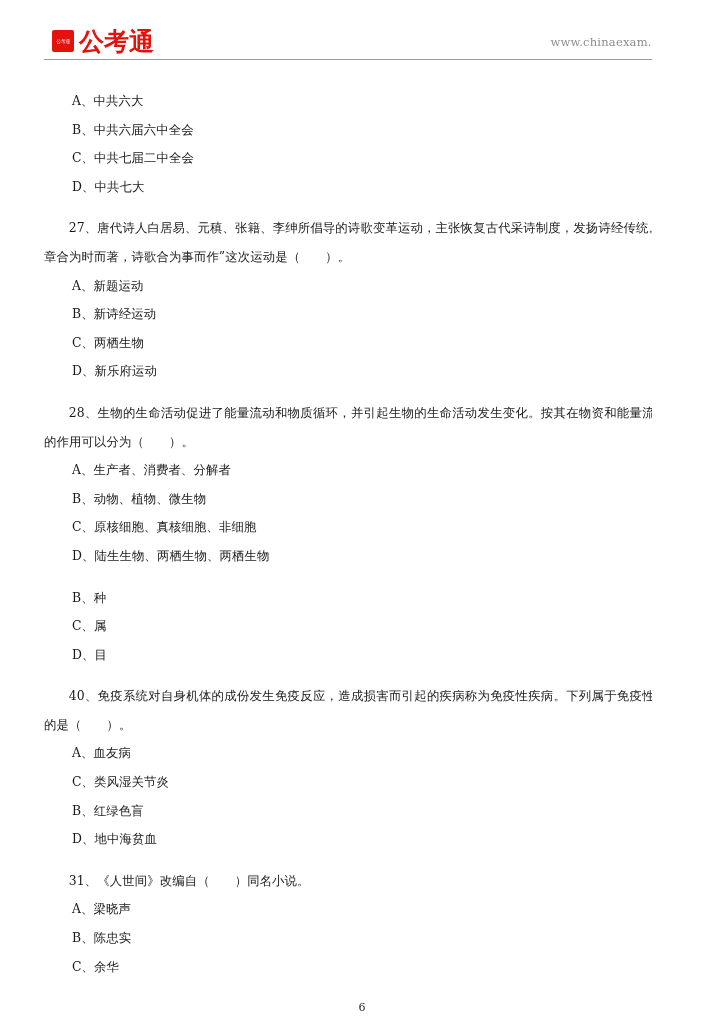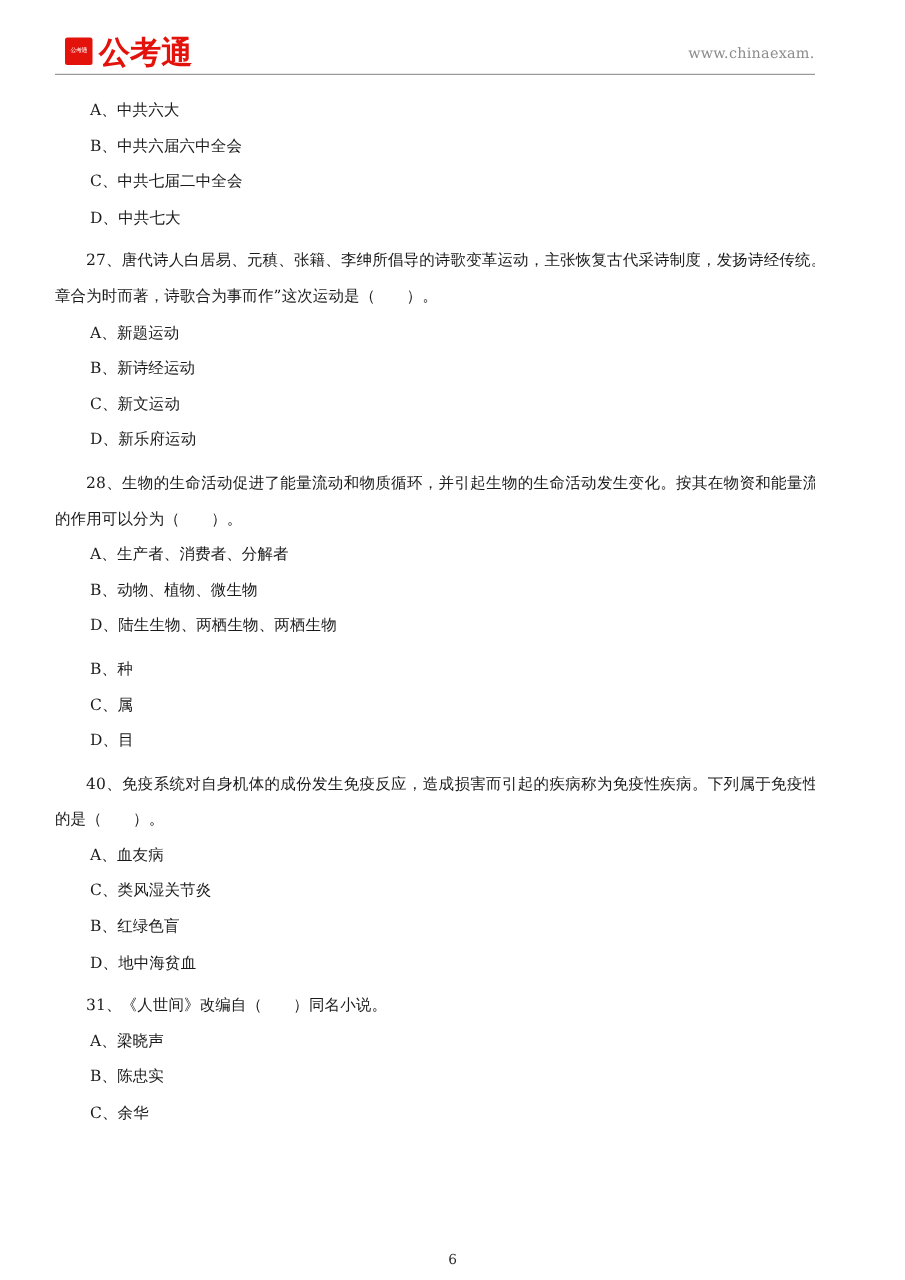--- a/index.html
+++ b/index.html
@@ -79,21 +79,21 @@
     background: #9a9a9a;
   }
   
   .content {
     position: absolute;
     left: 44px;
     top: 74px;
     width: 636px;
   }
   .q-block {
-    margin: 0 0 6px 0;
+    margin: 13px 0 6px 0;
   }
   .q-stem {
     font-size: 12.4px;
     line-height: 28.6px;
     text-align: justify;
     text-indent: 24.8px;
     margin: 0;
     letter-spacing: 0.1px;
   }
   .opt {
@@ -140,28 +140,29 @@
       <p class="opt"><span>A</span>、<span>中共六大</span></p>
       <p class="opt"><span>B</span>、<span>中共六届六中全会</span></p>
       <p class="opt"><span>C</span>、<span>中共七届二中全会</span></p>
       <p class="opt"><span>D</span>、<span>中共七大</span></p>
     </div>
 
     <div class="q-block">
       <p class="q-stem">27、唐代诗人白居易、元稹、张籍、李绅所倡导的诗歌变革运动，主张恢复古代采诗制度，发扬诗经传统。“文章合为时而著，诗歌合为事而作”这次运动是（　　）。</p>
       <p class="opt"><span>A</span>、<span>新题运动</span></p>
       <p class="opt"><span>B</span>、<span>新诗经运动</span></p>
-      <p class="opt"><span>C</span>、<span>新文运动</span></p>
+      <p class="opt"><span>C</span>、<span>两栖生物</span></p>
       <p class="opt"><span>D</span>、<span>新乐府运动</span></p>
     </div>
 
     <div class="q-block">
       <p class="q-stem">28、生物的生命活动促进了能量流动和物质循环，并引起生物的生命活动发生变化。按其在物资和能量流动中的作用可以分为（　　）。</p>
       <p class="opt"><span>A</span>、<span>生产者、消费者、分解者</span></p>
       <p class="opt"><span>B</span>、<span>动物、植物、微生物</span></p>
+      <p class="opt"><span>C</span>、<span>原核细胞、真核细胞、非细胞</span></p>
       <p class="opt"><span>D</span>、<span>陆生生物、两栖生物、两栖生物</span></p>
     </div>
 
     <div class="q-block">
       <p class="opt"><span>B</span>、<span>种</span></p>
       <p class="opt"><span>C</span>、<span>属</span></p>
       <p class="opt"><span>D</span>、<span>目</span></p>
     </div>
 
     <div class="q-block">

